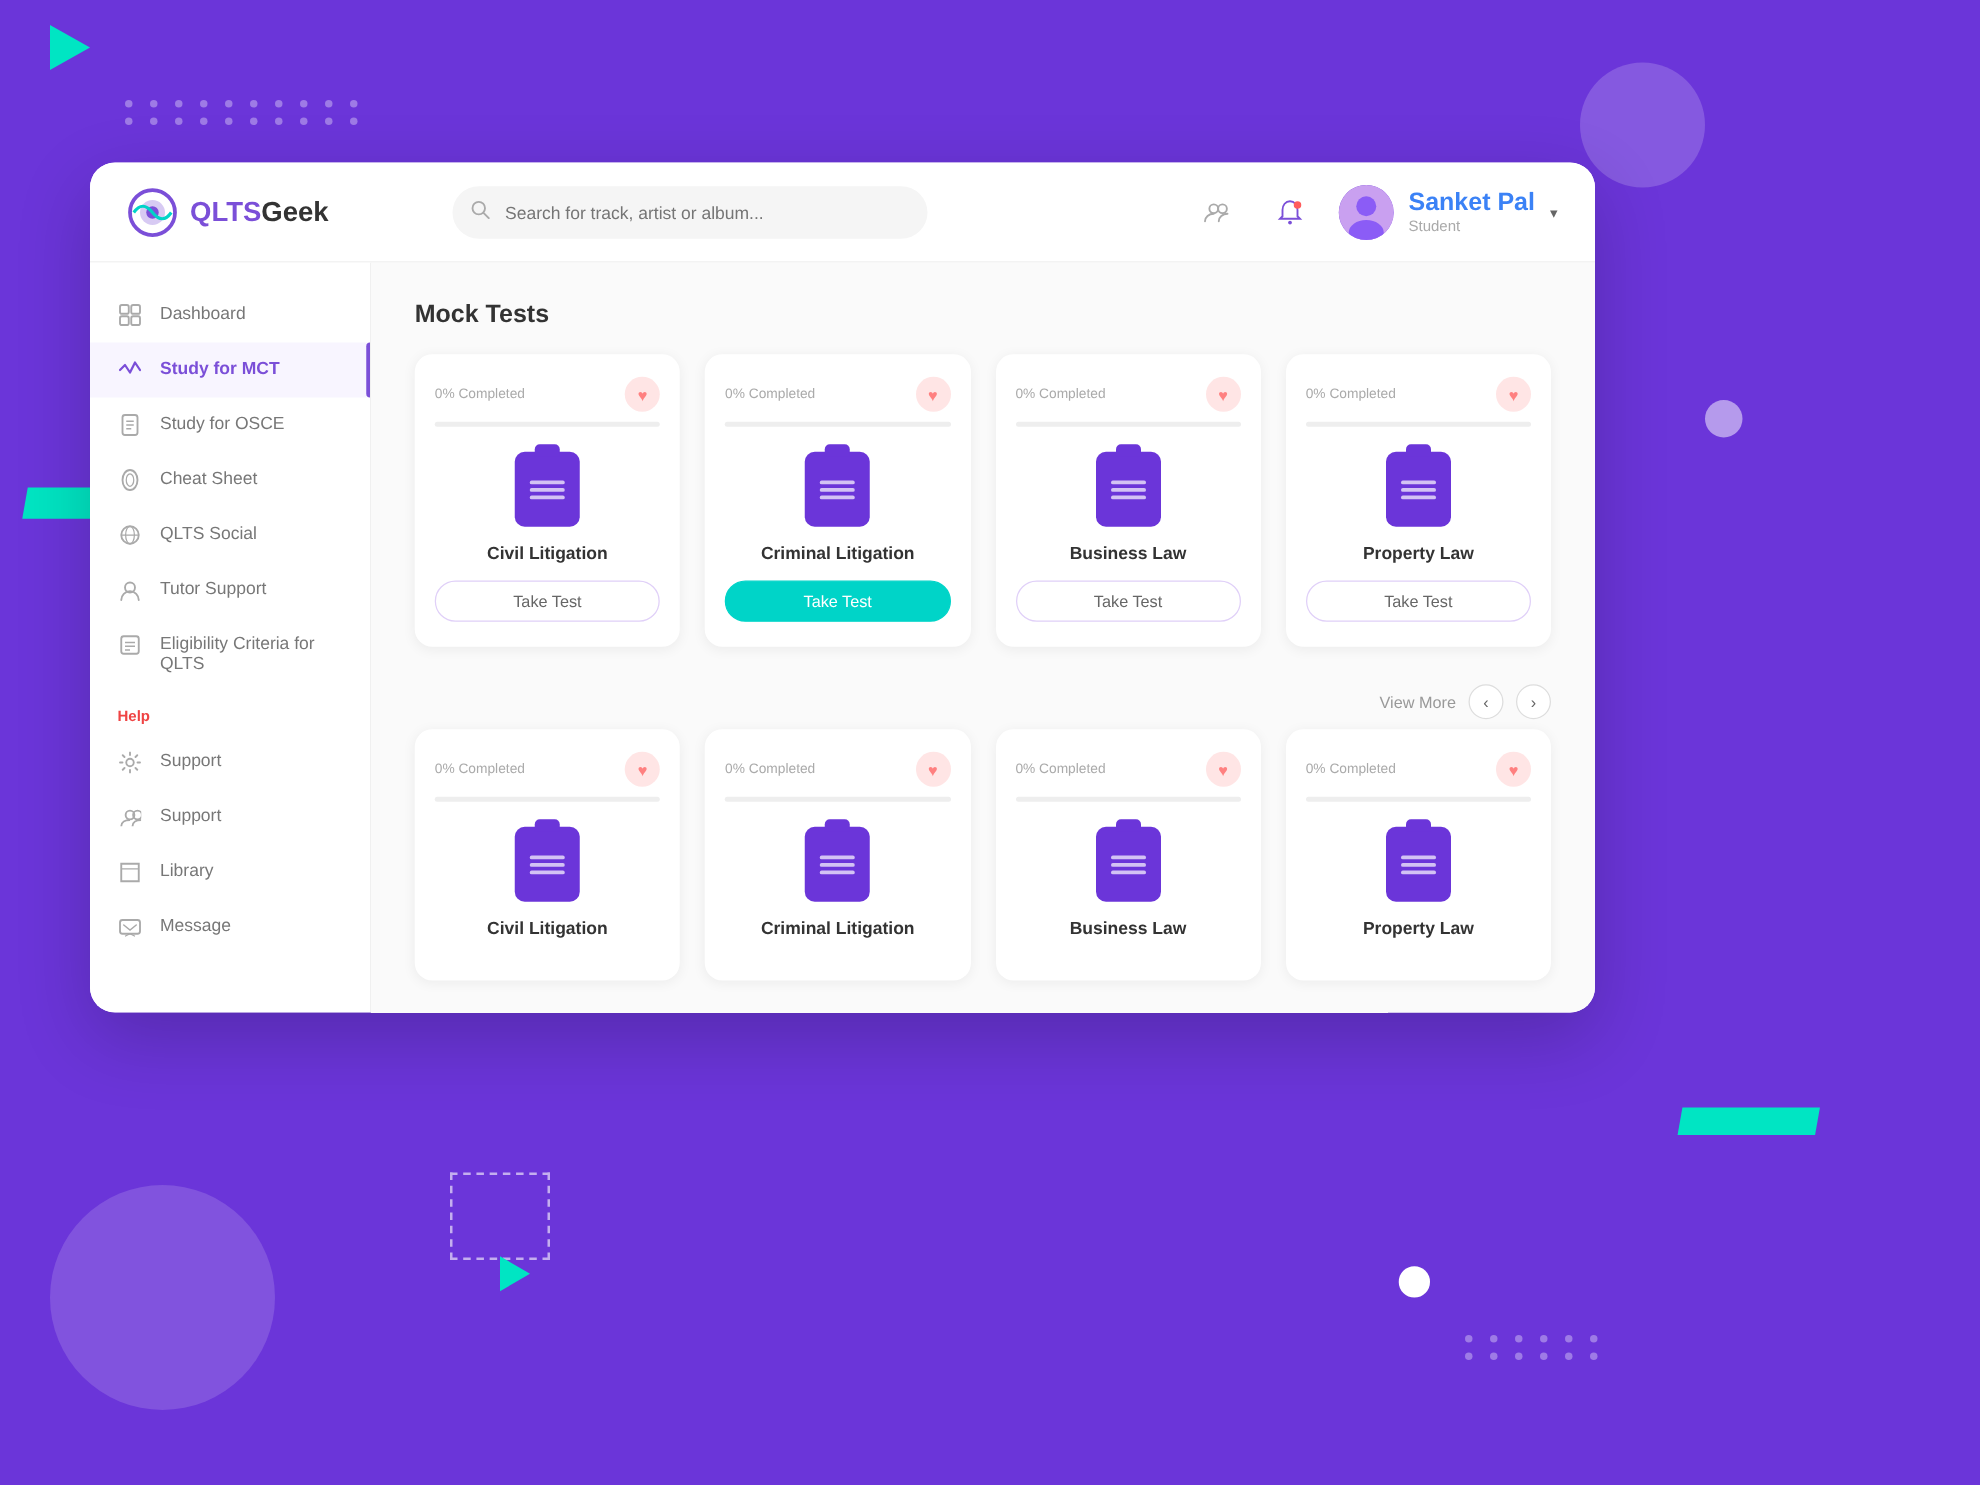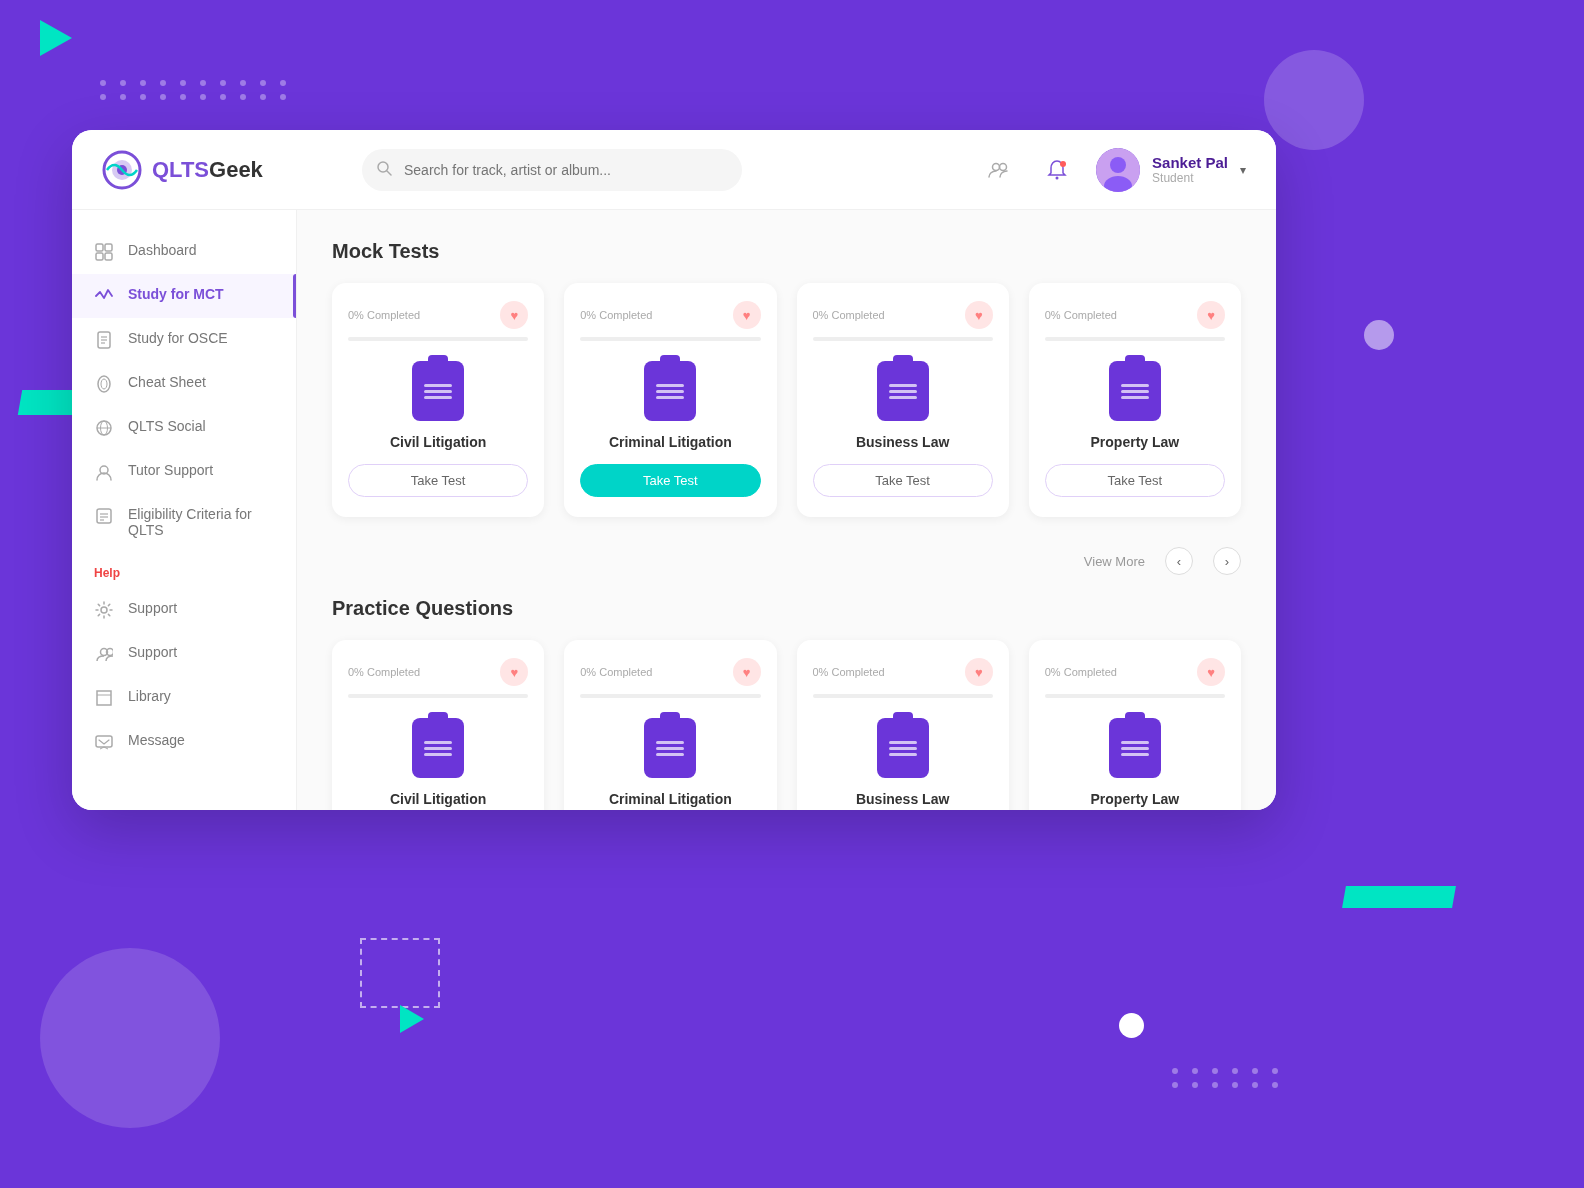--- a/index.html
+++ b/index.html
@@ -215,23 +215,23 @@
       height: 44px;
       border-radius: 50%;
       background: linear-gradient(135deg, #7B4FD8, #a06cf0);
       overflow: hidden;
       display: flex;
       align-items: center;
       justify-content: center;
     }
     .user-info { text-align: left; }
     .user-name {
-      font-size: 15px;
+      font-size: 20px;
       font-weight: 700;
-      color: #4c1d95;
+      color: #3b82f6;
     }
     .user-role {
       font-size: 12px;
       color: #aaa;
     }
     .dropdown-arrow { color: #666; font-size: 12px; }
 
     
     .app-body {
       display: flex;
@@ -745,29 +745,26 @@
         <div class="card-icon-line"></div>
         <div class="card-icon-line"></div>
         <div class="card-icon-line"></div>
       </div>
     </div>
     <div class="card-title">Property Law</div>
     <button class="take-test-btn">Take Test</button>
   </div>
         </div>
 
-      <div style="display:flex;justify-content:flex-end;align-items:center;gap:20px;margin-bottom:22px;">
+      <div style="display:flex;justify-content:flex-end;align-items:center;gap:10px;margin-bottom:8px;">
         <span class="view-more-text">View More</span>
         <div class="nav-arrow">‹</div>
         <div class="nav-arrow">›</div>
       </div>
 
-      <div class="section-header">
-        <span class="section-title">Practice Questions</span>
-      </div>
 
       <div class="cards-grid" id="practice-questions-grid">
           <div class="card">
     <div class="card-top">
       <span class="completed-text">0% Completed</span>
       <div class="heart-btn">♥</div>
     </div>
     <div class="progress-bar-wrap">
       <div class="progress-bar" style="width:0%"></div>
     </div>

